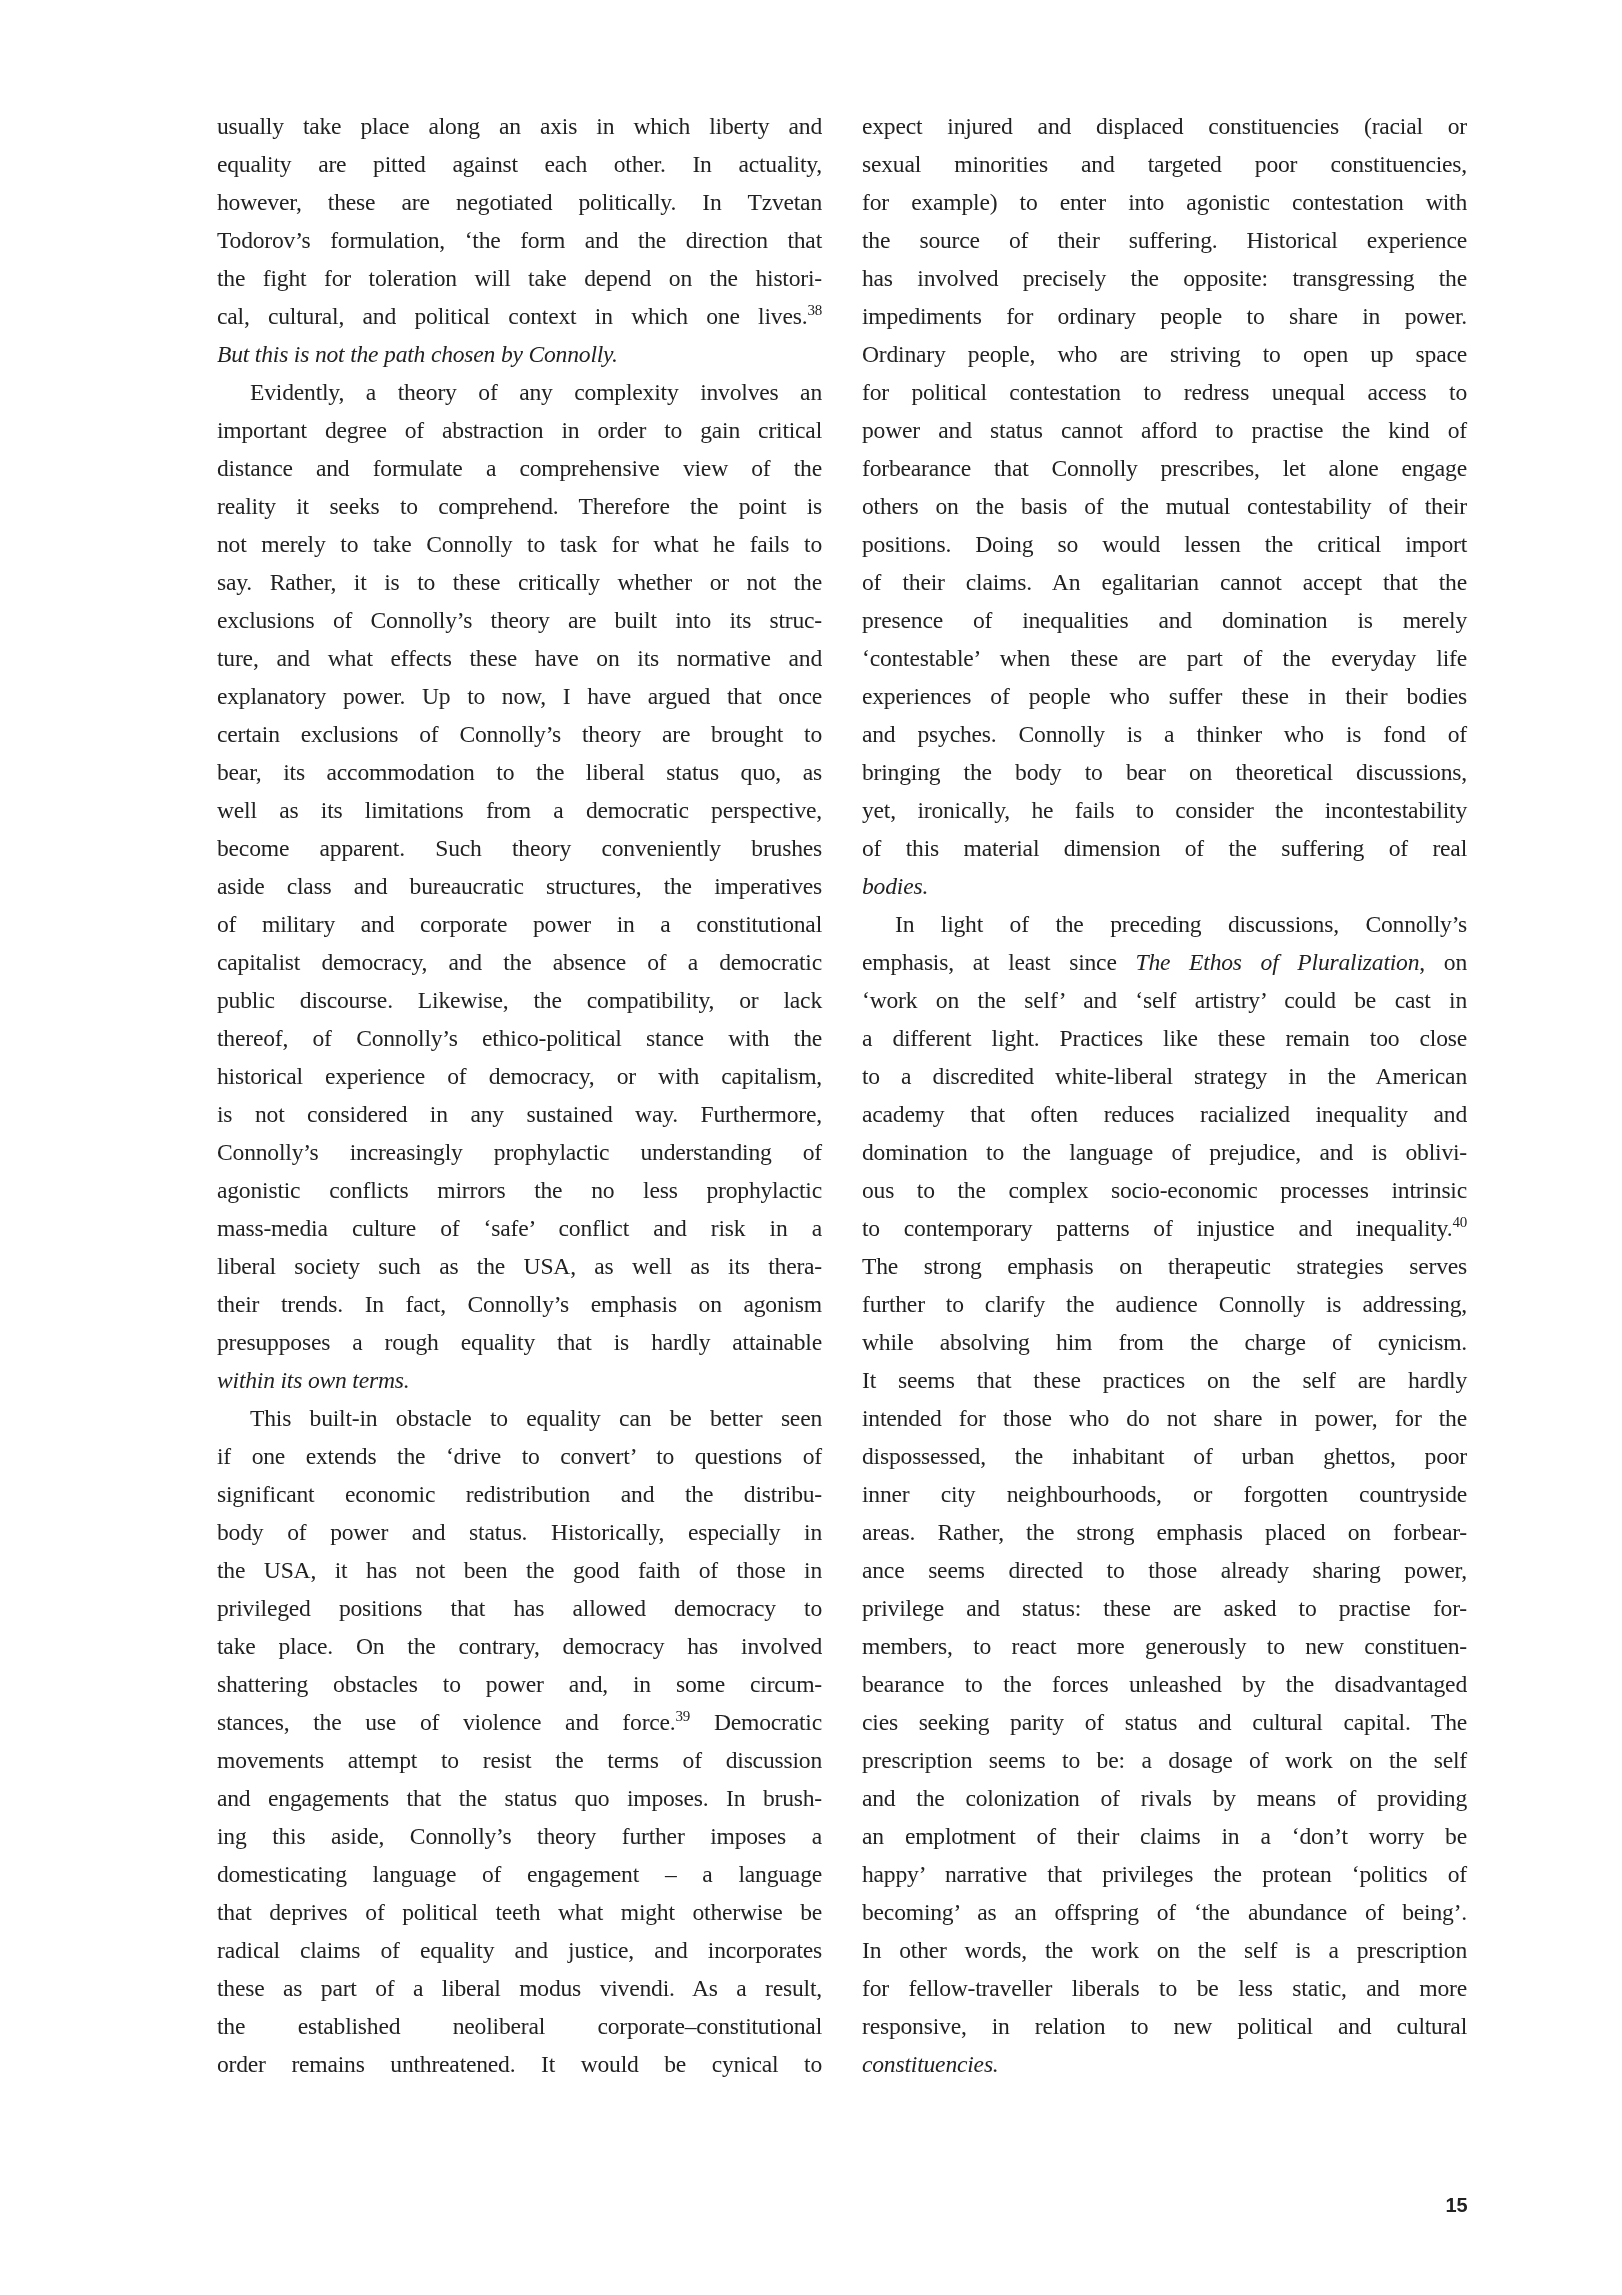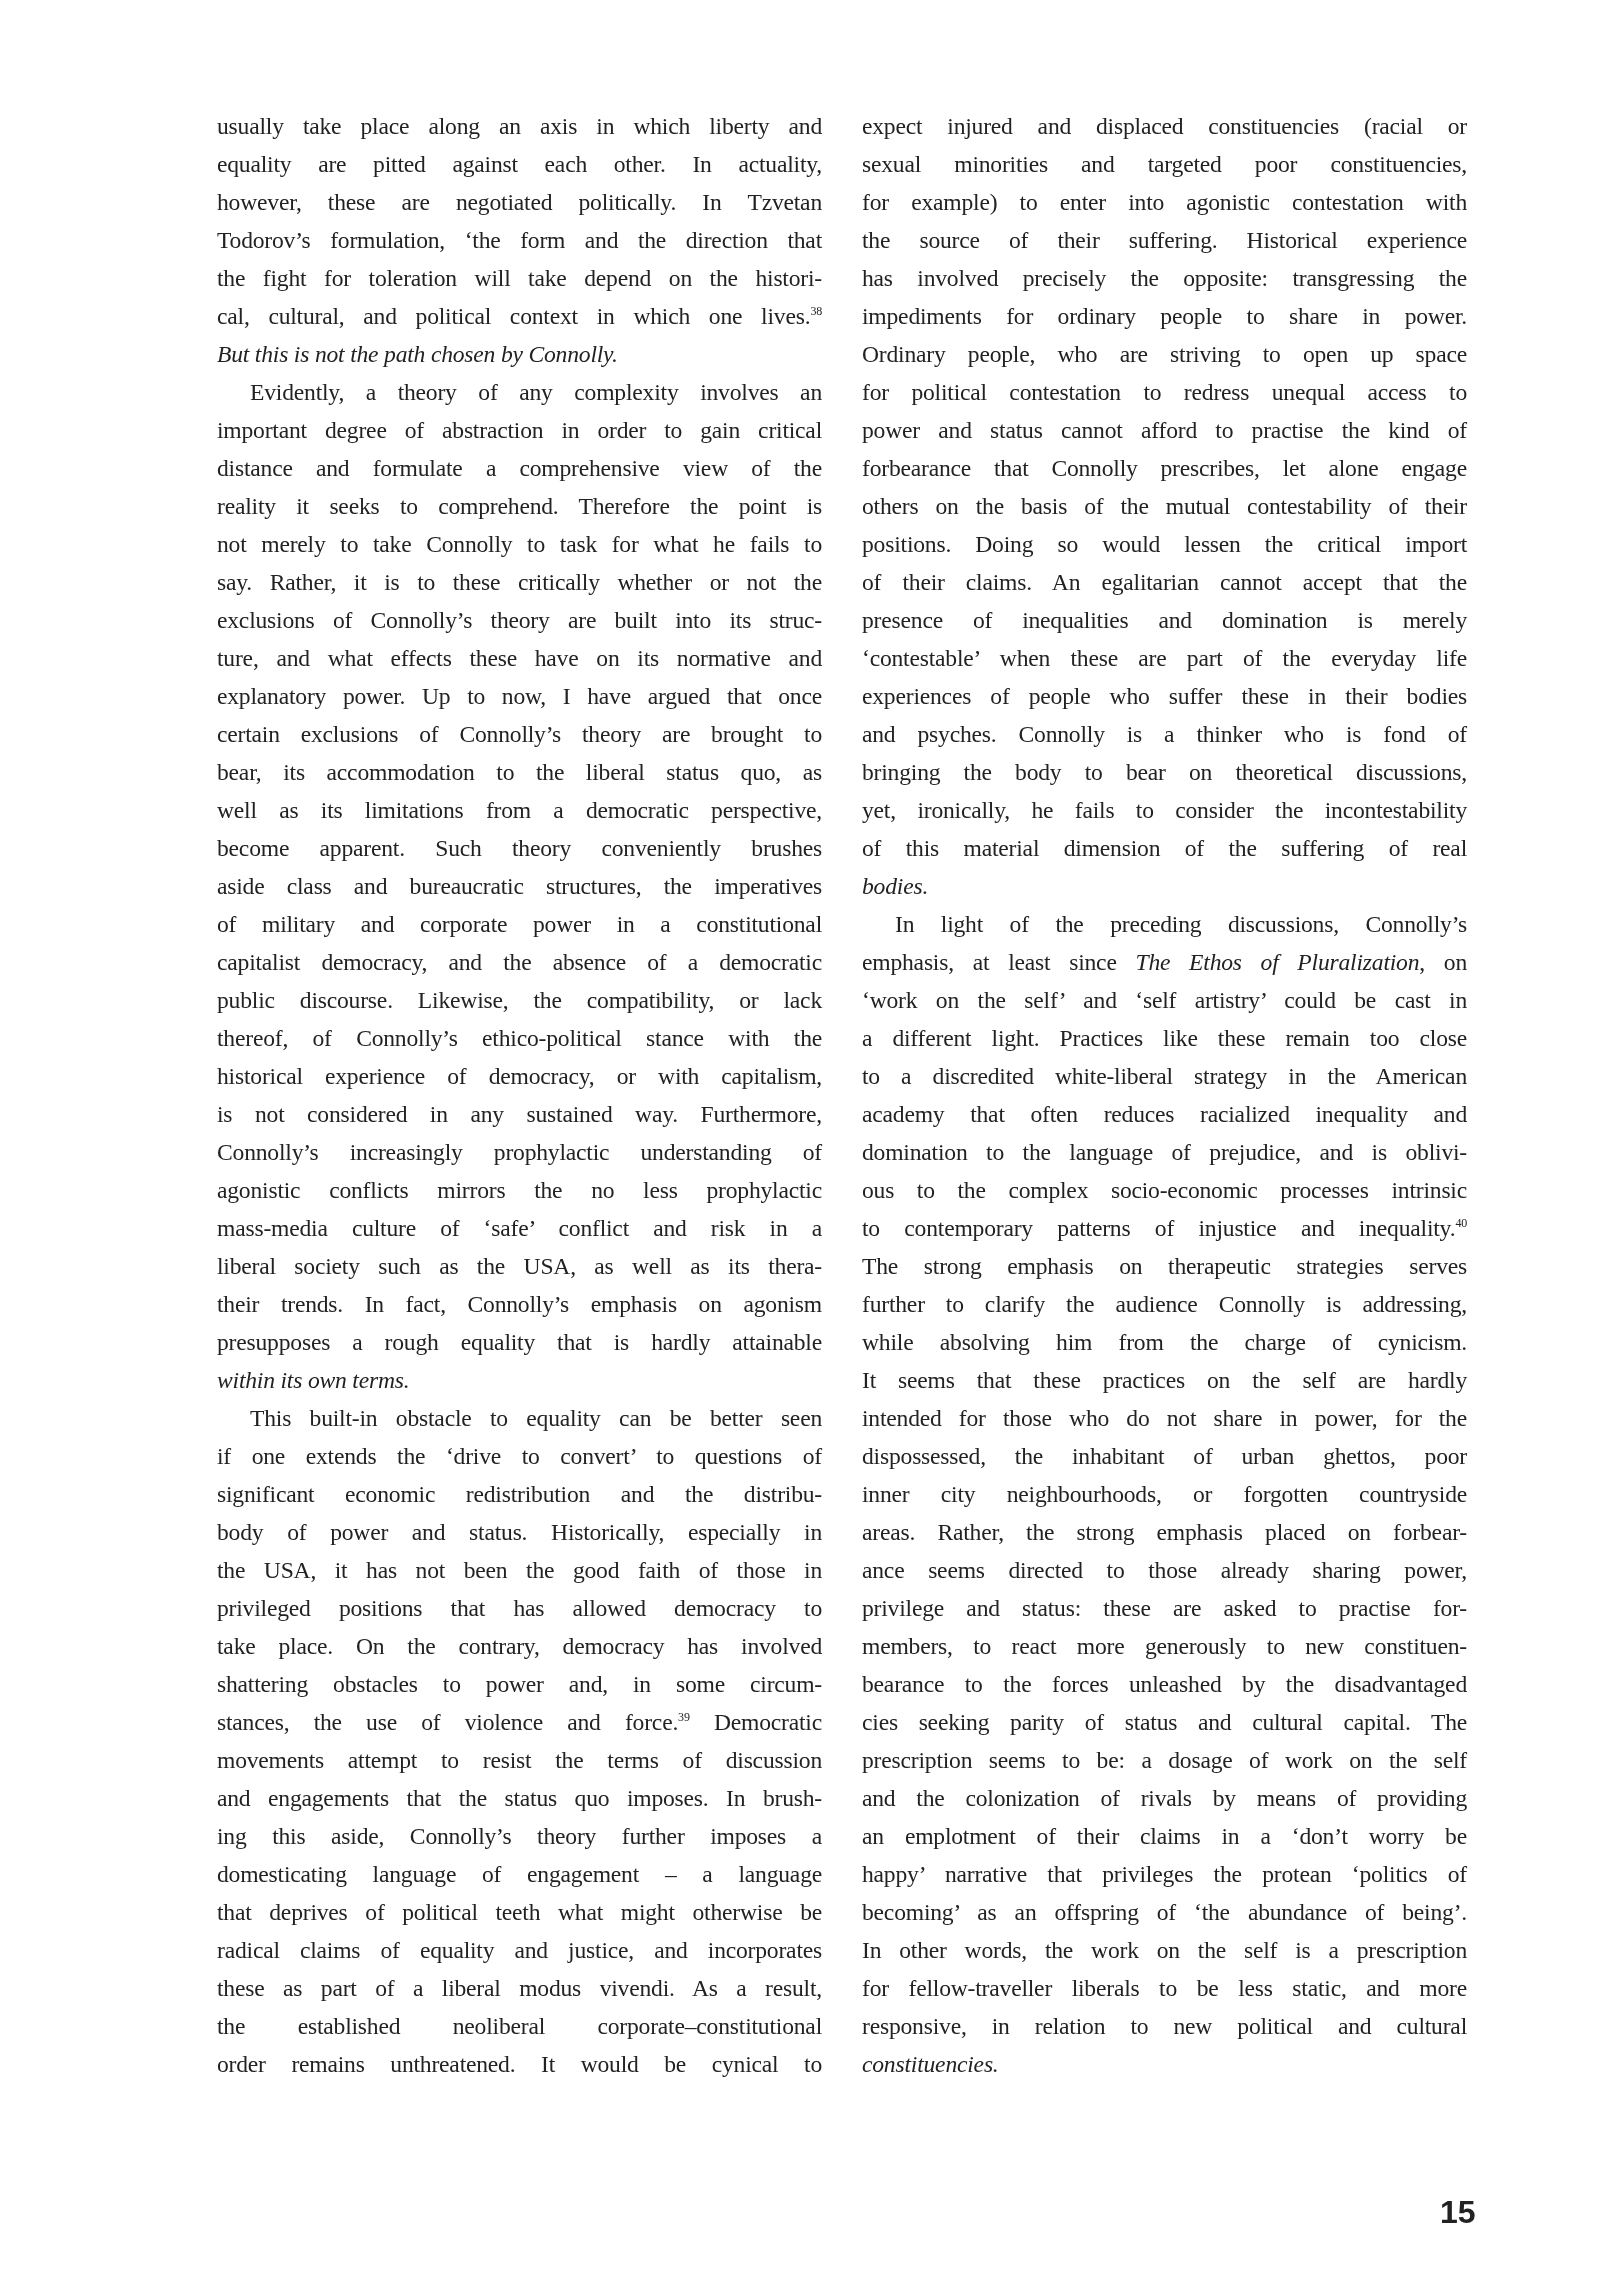--- a/index.html
+++ b/index.html
@@ -29,34 +29,34 @@
     font-size: 23.6px;
     white-space: nowrap;
     text-align: justify;
     text-align-last: justify;
     letter-spacing: -0.2px;
     word-spacing: 0;
   }
   .line.last { text-align-last: left; font-style: italic; }
   .line.indent { padding-left: 33px; }
   .line sup {
-    font-size: 12px;
+    font-size: 15px;
     line-height: 0;
     vertical-align: 9.2px;
   }
   .line em { font-style: italic; }
   .page-number {
     position: absolute;
     left: 1440px;
     top: 2194px;
     width: 33px;
     text-align: center;
     font-family: "Liberation Sans", "DejaVu Sans", sans-serif;
     font-weight: bold;
-    font-size: 32px;
+    font-size: 20px;
     color: #222222;
   }
 </style>
 </head>
 <body>
 
 <div id="col-left" class="column">
     <div class="paragraph">
       <span class="line">usually take place along an axis in which liberty and</span>
       <span class="line">equality are pitted against each other. In actuality,</span>

